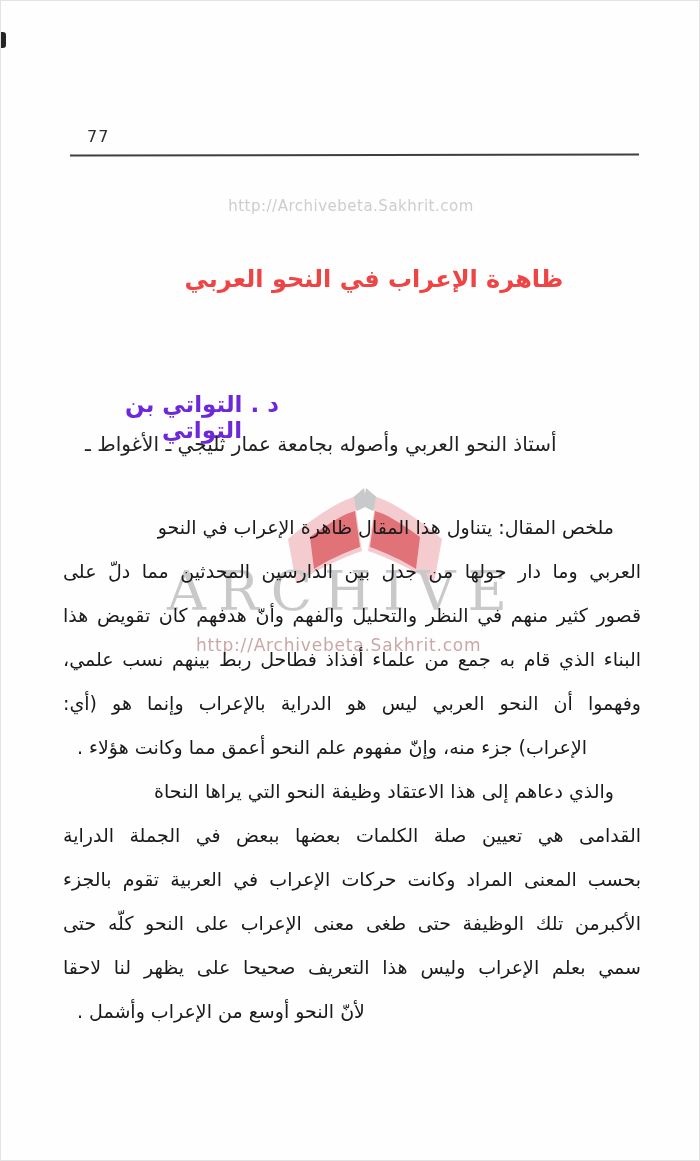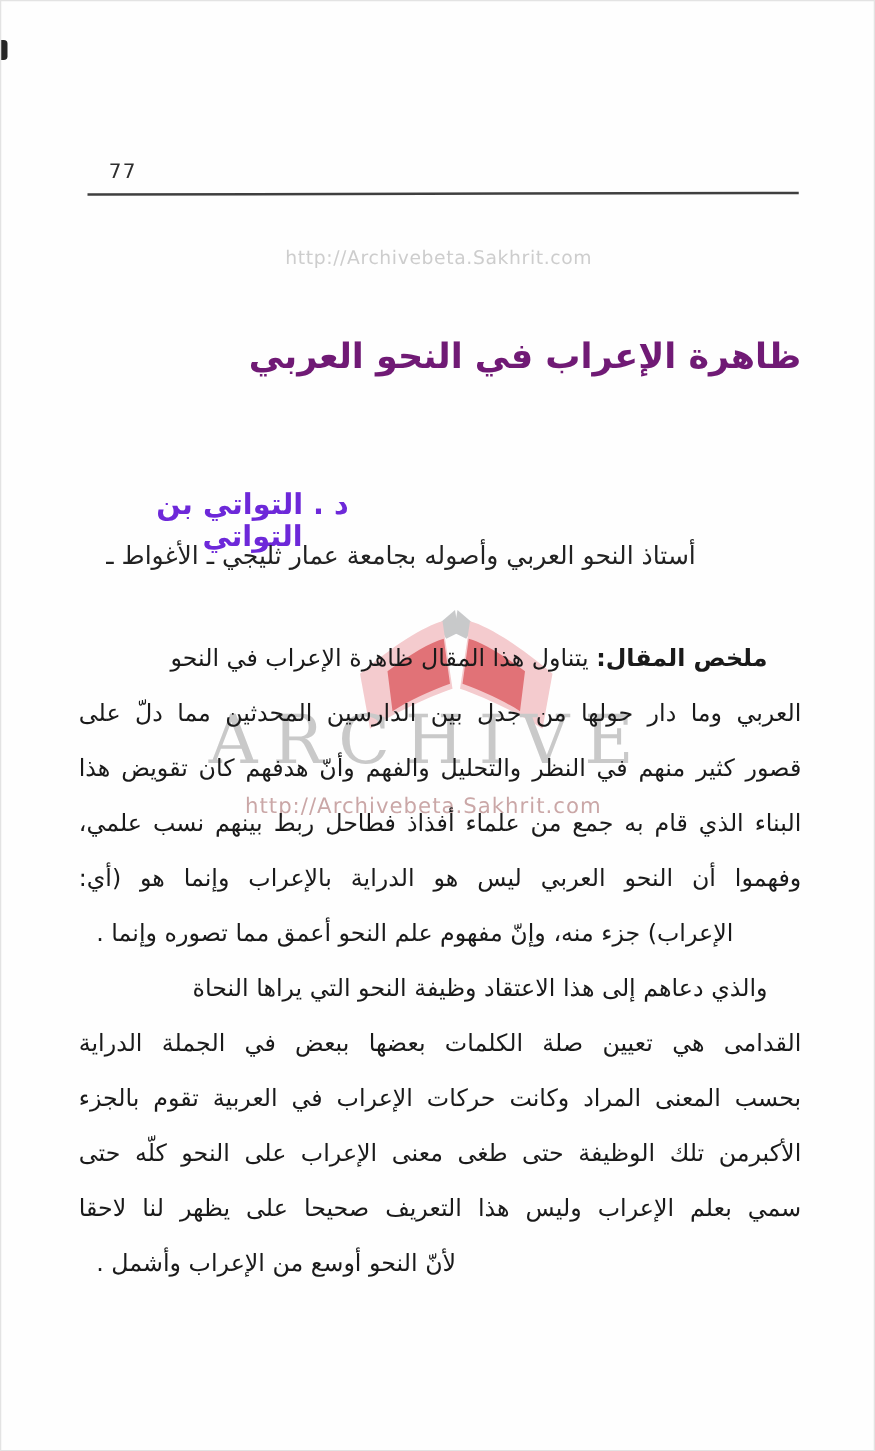--- a/index.html
+++ b/index.html
@@ -42,42 +42,42 @@
     position:absolute; left:86px; top:126px;
     font-size:16px; color:#2e2e2e; letter-spacing:1px;
   }
   .rule {
     position:absolute; left:69px; top:153px; width:569px; height:2px;
     background:#3f3f3f; transform:rotate(-0.12deg);
   }
   .title {
     position:absolute; left:60px; top:248px; width:580px;
     padding-left:46px; box-sizing:border-box;
-    direction:rtl; text-align:right;
-    font-size:28px; font-weight:bold; color:#701a75;
+    direction:rtl; text-align:center;
+    font-size:24px; font-weight:bold; color:#ef4444;
   }
   .author {
     position:absolute; left:86px; top:390px; width:230px;
     direction:rtl; text-align:center;
     font-size:23px; font-weight:bold; color:#6d28d9;
   }
   .affil {
     position:absolute; left:84px; top:431px;
     direction:rtl; white-space:nowrap;
     font-size:20px; color:#222;
   }
   .bodytext {
     position:absolute; left:62px; top:504px; width:578px;
     direction:rtl; font-size:19px; color:#1a1a1a;
   }
   .bline {
     height:44px; line-height:44px;
     text-align:justify; text-align-last:justify;
   }
-  .bline b { font-weight:700; }
+  .bline b { font-weight:400; }
   .first-line { text-align:right; text-align-last:right; text-indent:27px; }
   .last-line  { text-align:left;  text-align-last:left;  padding-left:14px; }
   .scan-mark {
     position:absolute; left:0; top:31px; width:5px; height:16px;
     background:#262626; border-radius:0 3px 3px 0;
   }
 </style>
 </head>
 <body>
 
@@ -117,21 +117,21 @@
     <div class="bodytext">
 
       <div class="bline first-line">
         <b>ملخص المقال:</b>
         <span>يتناول هذا المقال ظاهرة الإعراب في النحو</span>
       </div>
       <div class="bline">العربي وما دار حولها من جدل بين الدارسين المحدثين مما دلّ على</div>
       <div class="bline">قصور كثير منهم في النظر والتحليل والفهم وأنّ هدفهم كان تقويض هذا</div>
       <div class="bline">البناء الذي قام به جمع من علماء أفذاذ فطاحل ربط بينهم نسب علمي،</div>
       <div class="bline">وفهموا أن النحو العربي ليس هو الدراية بالإعراب وإنما هو (أي:</div>
-      <div class="bline last-line">الإعراب) جزء منه، وإنّ مفهوم علم النحو أعمق مما تصوره وإنما .</div>
+      <div class="bline last-line">الإعراب) جزء منه، وإنّ مفهوم علم النحو أعمق مما وكانت هؤلاء .</div>
 
       <div class="bline first-line">والذي دعاهم إلى هذا الاعتقاد وظيفة النحو التي يراها النحاة</div>
       <div class="bline">القدامى هي تعيين صلة الكلمات بعضها ببعض في الجملة الدراية</div>
       <div class="bline">بحسب المعنى المراد وكانت حركات الإعراب في العربية تقوم بالجزء</div>
       <div class="bline">الأكبرمن تلك الوظيفة حتى طغى معنى الإعراب على النحو كلّه حتى</div>
       <div class="bline">سمي بعلم الإعراب وليس هذا التعريف صحيحا على يظهر لنا لاحقا</div>
       <div class="bline last-line">لأنّ النحو أوسع من الإعراب وأشمل .</div>
     </div>
 
   </div>

